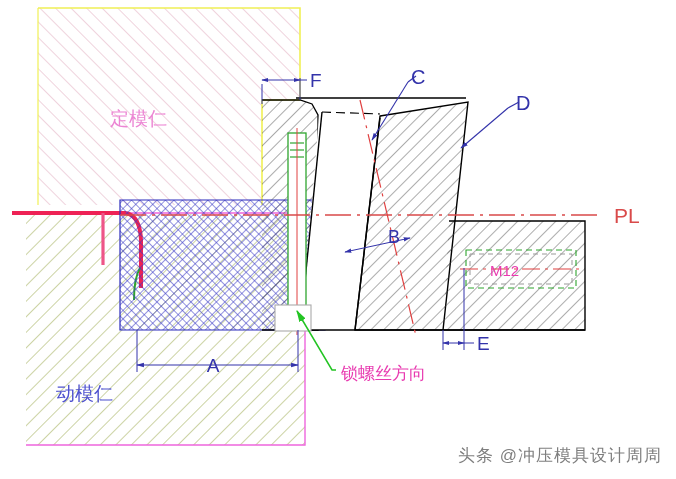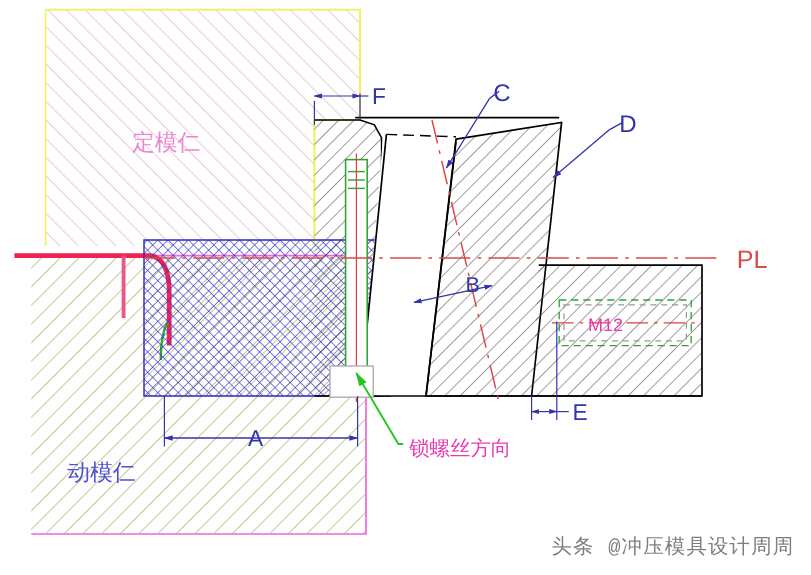--- a/index.html
+++ b/index.html
@@ -23,21 +23,21 @@
     left: 0;
     display: block;
   }
   .lbl {
     font-family: "Liberation Sans", sans-serif;
   }
   .watermark-text {
     position: absolute;
     right: 14px;
     bottom: 12px;
-    font-family: Liberation Mono, monospace;
+    font-family: Liberation Sans, sans-serif;
     font-size: 17px;
     color: #5a5a5a;
     opacity: 0.78;
     letter-spacing: 1px;
     white-space: nowrap;
     text-shadow: 0 0 1px rgba(255,255,255,0.9);
   }
 </style>
 </head>
 <body>

